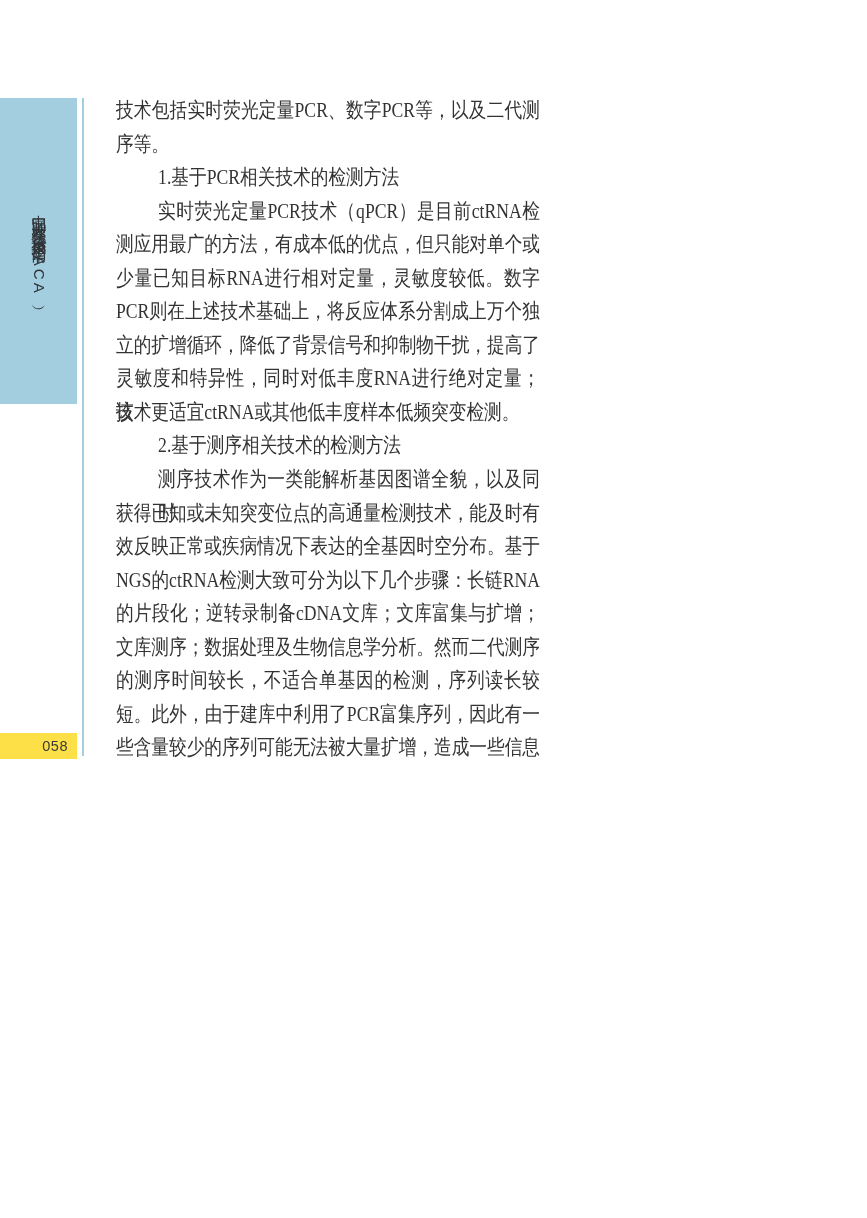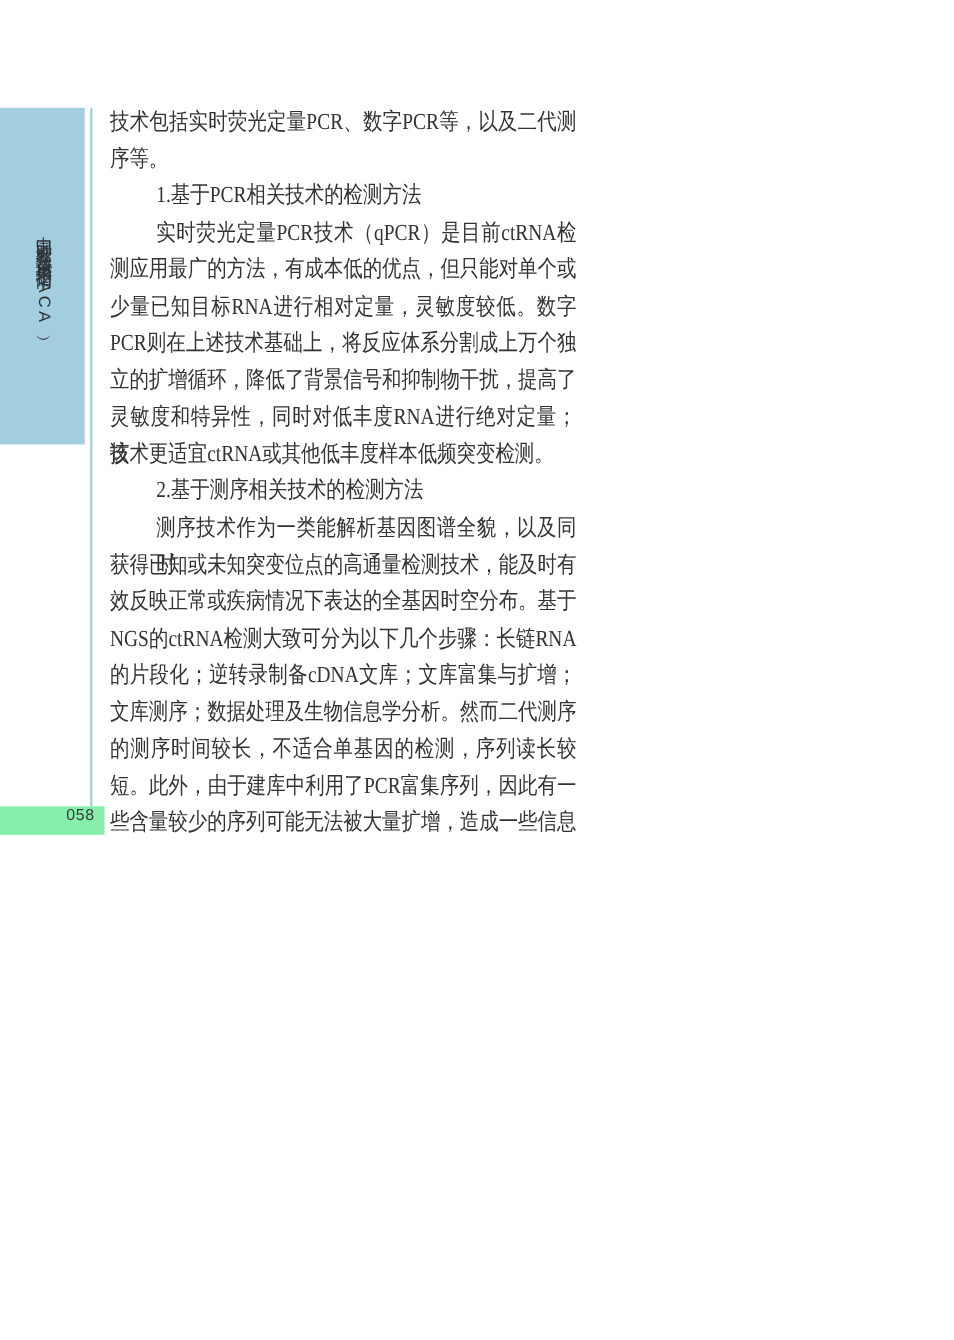--- a/index.html
+++ b/index.html
@@ -45,39 +45,40 @@
     width: 2px;
     height: 658px;
     background: #a3cee0;
   }
 
   
   .pagenum-box {
     position: absolute;
     left: 0;
     top: 733px;
-    width: 95px;
+    width: 77px;
     height: 26px;
-    background: #86efac;
+    background: #fde047;
     box-sizing: border-box;
     display: flex;
+    align-items: center;
     justify-content: flex-end;
     padding-right: 9px;
   }
   .pagenum {
     font-family: "Liberation Sans", sans-serif;
     font-size: 14.5px;
     letter-spacing: 0.5px;
     color: #3a3a3a;
   }
 
   
   .main-text {
     position: absolute;
-    left: 100px;
+    left: 116px;
     top: 94px;
   }
   .line {
     box-sizing: border-box;
     width: 504px;              
     height: 33.55px;
     line-height: 33.55px;
     font-size: 21px;
     color: #333333;
     transform: scaleX(0.8413); 

